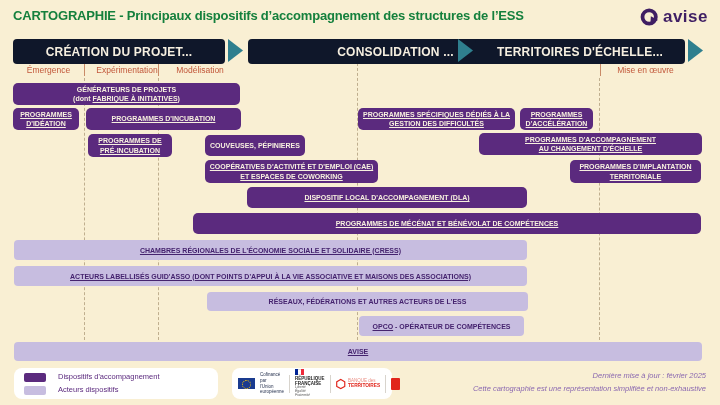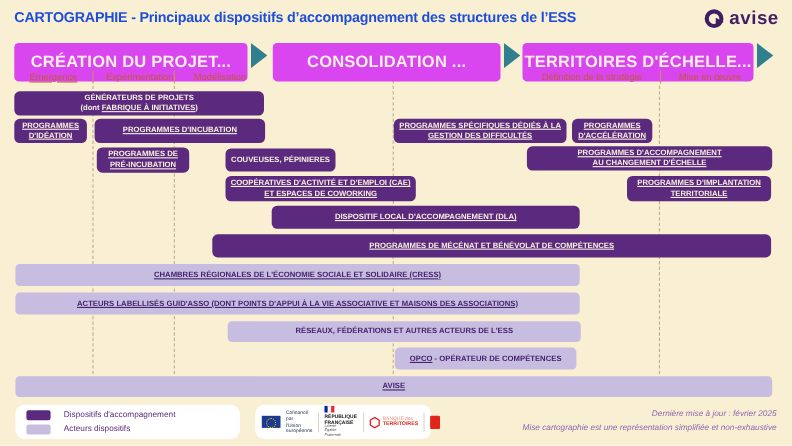--- a/index.html
+++ b/index.html
@@ -1,38 +1,38 @@
 <!DOCTYPE html>
 <html><head>
 <meta charset="utf-8">
 <style>
   html,body{margin:0;padding:0;}
   body{font-family:"Liberation Sans",sans-serif;}
   #stage{position:relative;width:720px;height:405px;background:#f9efd3;overflow:hidden;}
 
   
-  #title{position:absolute;left:13px;top:8px;font-size:13px;font-weight:bold;color:#1d4ed8;letter-spacing:-0.2px;}
+  #title{position:absolute;left:13px;top:8px;font-size:13px;font-weight:bold;color:#15803d;letter-spacing:-0.2px;}
   #brand{position:absolute;right:12px;top:7px;display:flex;align-items:center;gap:3px;}
   #brand svg{display:block;}
   #brand-text{font-size:17px;font-weight:bold;color:#3f1e63;letter-spacing:0.5px;}
 
   
-  .banner{position:absolute;top:39px;height:35px;background:#d946ef;border-radius:4px;
+  .banner{position:absolute;top:39px;height:25px;background:#0f172a;border-radius:4px;
           display:flex;align-items:center;justify-content:center;color:#f6efe0;
-          font-weight:bold;font-size:15px;letter-spacing:0.2px;}
+          font-weight:bold;font-size:12px;letter-spacing:0.2px;}
   #banner-1{left:13px;width:212px;}
-  #banner-2{left:248px;width:207px;}
+  #banner-2{left:248px;width:207px;padding-left:44px;}
   #banner-3{left:475px;width:210px;}
   .banner-arrow{position:absolute;top:39px;width:15px;height:23px;background:#2f7f8e;
           clip-path:polygon(0 0,100% 50%,0 100%);}
   #arrow-1{left:228px;} #arrow-2{left:458px;} #arrow-3{left:688px;}
 
   
   .phase{position:absolute;top:65px;font-size:8.5px;color:#c2583b;text-align:center;}
-  #ph-emergence{left:13px;width:71px;text-decoration:underline;}
+  #ph-emergence{left:13px;width:71px;}
   #ph-experimentation{left:91px;width:72px;}
   #ph-modelisation{left:160px;width:80px;}
   #ph-definition{left:478px;width:120px;}
   #ph-mise{left:601px;width:89px;}
   .phase-sep{position:absolute;top:64px;height:12px;width:1px;background:#c98a67;}
   #sep-1{left:84px;} #sep-2{left:158px;} #sep-3{left:600px;}
 
   
   .guide{position:absolute;width:0;border-left:1px dashed #bfae8e;z-index:0;}
   #g-1{left:84px;top:78px;height:262px;}
@@ -132,21 +132,20 @@
   <div class="banner" id="banner-2">CONSOLIDATION ...</div>
   <div class="banner-arrow" id="arrow-2"></div>
   <div class="banner" id="banner-3">TERRITOIRES D'ÉCHELLE...</div>
   <div class="banner-arrow" id="arrow-3"></div>
 
   <div class="phase" id="ph-emergence">Émergence</div>
   <div class="phase-sep" id="sep-1"></div>
   <div class="phase" id="ph-experimentation">Expérimentation</div>
   <div class="phase-sep" id="sep-2"></div>
   <div class="phase" id="ph-modelisation">Modélisation</div>
-  <div class="phase" id="ph-definition">Définition de la stratégie</div>
   <div class="phase-sep" id="sep-3"></div>
   <div class="phase" id="ph-mise">Mise en œuvre</div>
 
   <div class="box" id="bx-generateurs">
     <span>GÉNÉRATEURS DE PROJETS</span>
     <span><span>(dont </span><span class="u">FABRIQUE À INITIATIVES</span><span>)</span></span>
   </div>
   <div class="box" id="bx-ideation">
     <span class="u">PROGRAMMES</span>
     <span class="u">D'IDÉATION</span>
@@ -236,15 +235,15 @@
       <span>
         <div class="bdt-l1">BANQUE des</div>
         <div class="bdt-l2">TERRITOIRES</div>
       </span>
     </div>
     <div class="vdiv"></div>
     <div id="cdc-mark"></div>
   </div>
 
   <div class="note" id="note-1">Dernière mise à jour : février 2025</div>
-  <div class="note" id="note-2">Mise cartographie est une représentation simplifiée et non-exhaustive</div>
+  <div class="note" id="note-2">Cette cartographie est une représentation simplifiée et non-exhaustive</div>
 
 </div>
 
 </body></html>

